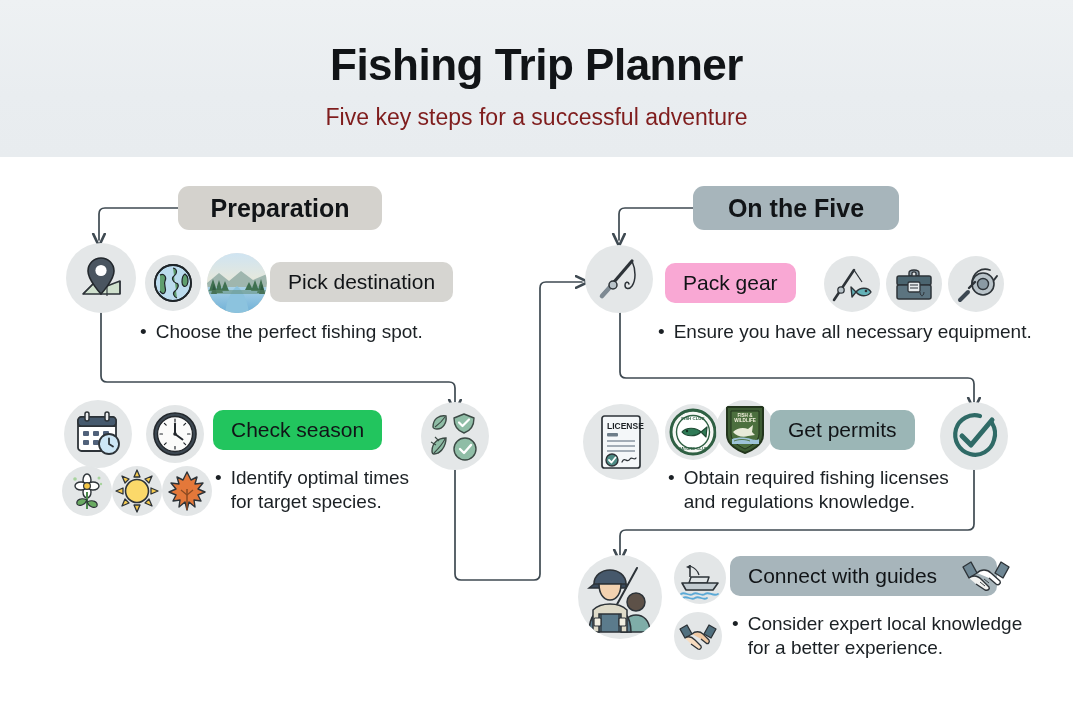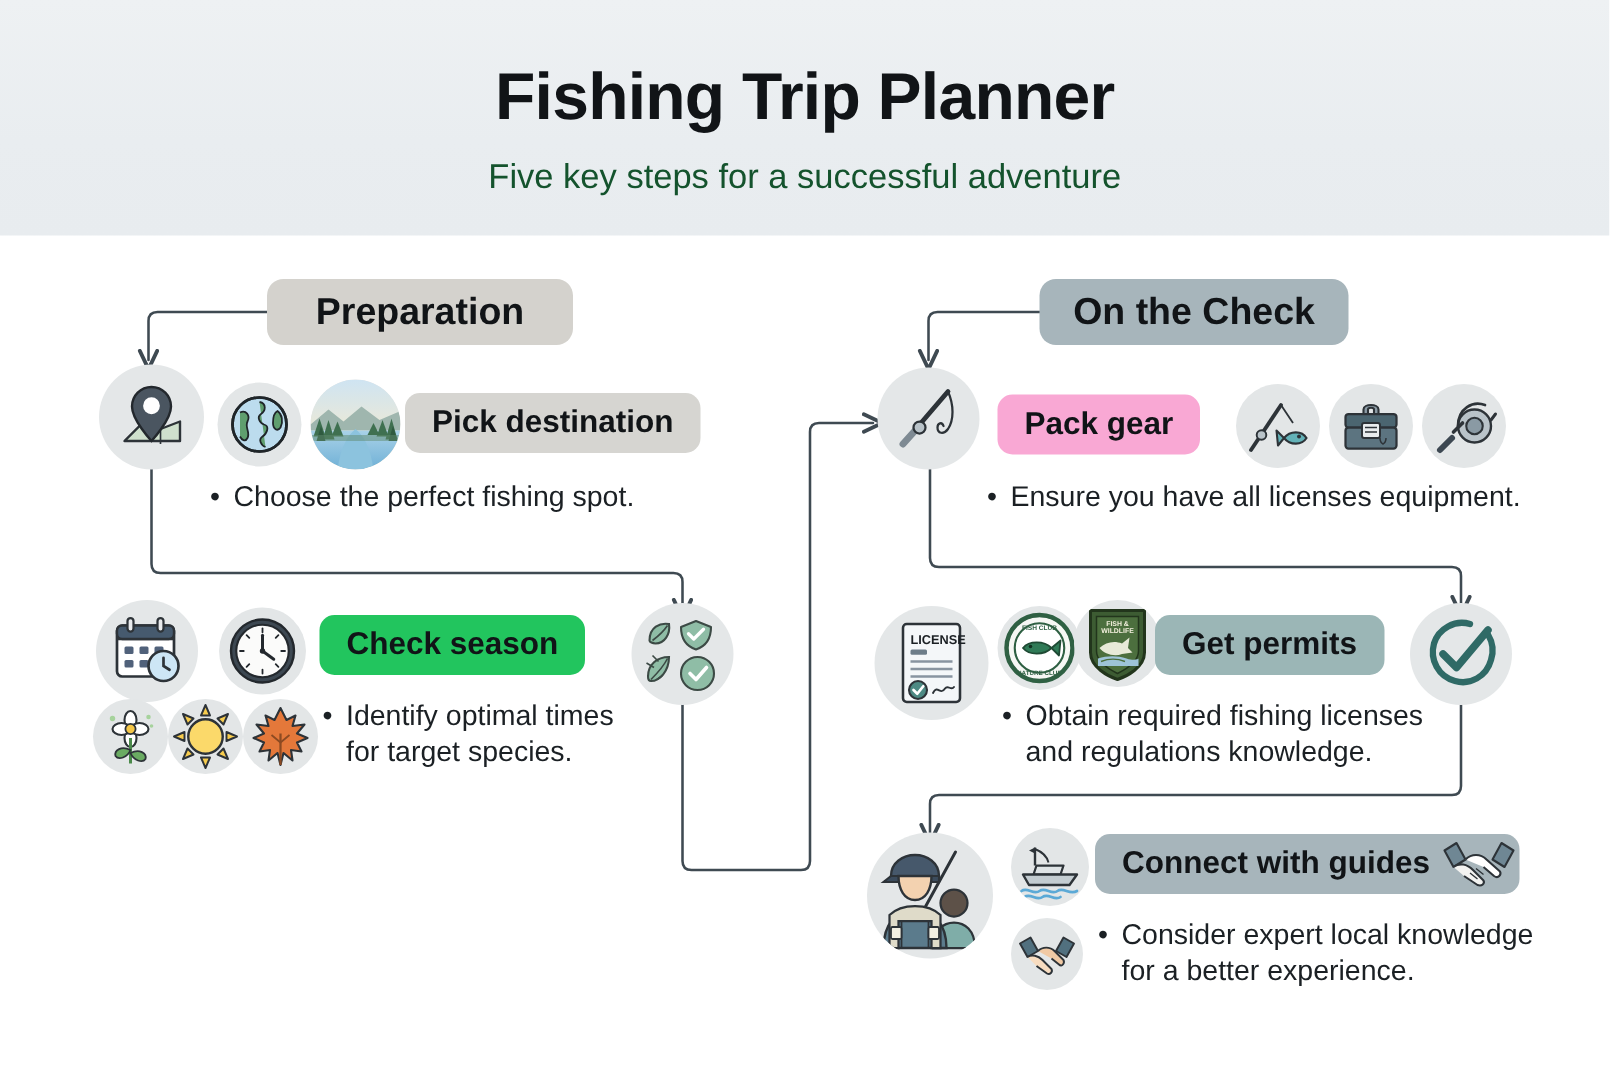--- a/index.html
+++ b/index.html
@@ -16,39 +16,39 @@
   .header-band{
     position:absolute;left:0;top:0;width:1073px;height:157px;
     background:linear-gradient(180deg,#eef1f3 0%,#e9edf0 60%,#e8ecef 100%);
   }
   .title{
     position:absolute;left:0;top:40px;width:1073px;text-align:center;
     font-size:44px;font-weight:bold;letter-spacing:-0.5px;color:#111417;
   }
   .subtitle{
     position:absolute;left:0;top:104px;width:1073px;text-align:center;
-    font-size:23px;color:#14532d;font-weight:400;
+    font-size:23px;color:#7f1d1d;font-weight:400;
   }
 
   
   #wires{position:absolute;left:0;top:0;width:1073px;height:720px;pointer-events:none;}
 
   
   .sec-chip{
     position:absolute;display:flex;align-items:center;justify-content:center;
     height:44px;border-radius:11px;
     font-size:25px;font-weight:bold;color:#111417;
     padding:0 20px;box-sizing:border-box;
   }
 
   
   .step-chip{
     position:absolute;display:flex;align-items:center;
     height:40px;border-radius:10px;
-    font-size:21px;font-weight:bold;color:#111417;
+    font-size:21px;font-weight:normal;color:#111417;
     padding:0 18px;box-sizing:border-box;white-space:nowrap;
   }
 
   
   .bub{
     position:absolute;border-radius:50%;
     background:#e3e6e7;
     display:flex;align-items:center;justify-content:center;
     overflow:hidden;
   }
@@ -93,21 +93,21 @@
       <path d="M620,312 L620,372 Q620,378 626,378 L968,378 Q974,378 974,384 L974,404" marker-end="url(#ah)"></path>
 
       <path d="M974,470 L974,524 Q974,530 968,530 L626,530 Q620,530 620,536 L620,556" marker-end="url(#ah)"></path>
     </g>
   </svg>
 
   <div class="sec-chip" style="left:178px;top:186px;width:204px;background:#d4d2cd;">
     <span>Preparation</span>
   </div>
   <div class="sec-chip" style="left:693px;top:186px;width:206px;background:#a7b5bb;">
-    <span>On the Check</span>
+    <span>On the Five</span>
   </div>
 
   <div class="bub big" style="left:66px;top:243px;width:70px;height:70px;">
     <svg width="52" height="52" viewBox="0 0 52 52">
       <path d="M8,42 L20,30 L32,34 L45,29 L45,42 Z" fill="#cfe0cd" stroke="#2d3338" stroke-width="1.6" stroke-linejoin="round"></path>
       <path d="M8,42 L20,30 M32,34 L32,44 M45,29 L45,42" stroke="#2d3338" stroke-width="1.1" fill="none"></path>
       <path d="M26,6 C18.8,6 13,11.8 13,19 C13,28 26,42 26,42 C26,42 39,28 39,19 C39,11.8 33.2,6 26,6 Z" fill="#4a5560" stroke="#23282d" stroke-width="1.6"></path>
       <circle cx="26" cy="18.5" r="5.6" fill="#ffffff"></circle>
     </svg>
   </div>
@@ -300,21 +300,21 @@
       <path d="M8,40 L16,32" stroke="#3d4852" stroke-width="4" stroke-linecap="round"></path>
       <circle cx="31" cy="24" r="11" fill="#b9c3c9" stroke="#2d3338" stroke-width="1.6"></circle>
       <circle cx="31" cy="24" r="5.5" fill="#8a9aa4" stroke="#2d3338" stroke-width="1.4"></circle>
       <path d="M20,24 C20,12 30,7 38,10" stroke="#2d3338" stroke-width="1.8" fill="none" stroke-linecap="round"></path>
       <path d="M17,28 L23,22" stroke="#2d3338" stroke-width="2.4" stroke-linecap="round"></path>
       <path d="M42,20 L45,16" stroke="#2d3338" stroke-width="2" stroke-linecap="round"></path>
     </svg>
   </div>
   <div class="bullet" style="left:658px;top:320px;width:400px;">
     <span class="dot">•</span>
-    <span class="txt">Ensure you have all licenses equipment.</span>
+    <span class="txt">Ensure you have all necessary equipment.</span>
   </div>
 
   <div class="bub big" style="left:583px;top:404px;width:76px;height:76px;">
     <svg width="58" height="62" viewBox="0 0 58 62">
       <rect x="10" y="5" width="38" height="52" rx="2.5" fill="#f4f7f9" stroke="#2d3338" stroke-width="1.7"></rect>
       <text x="15" y="18" font-family="Liberation Sans, sans-serif" font-size="8.5" font-weight="bold" fill="#1b2024">LICENSE</text>
       <rect x="15" y="22" width="11" height="3.5" rx="1" fill="#6d7d89"></rect>
       <g stroke="#8894a0" stroke-width="1.6">
         <path d="M15,30 L43,30"></path>
           <path d="M15,35 L43,35"></path>

